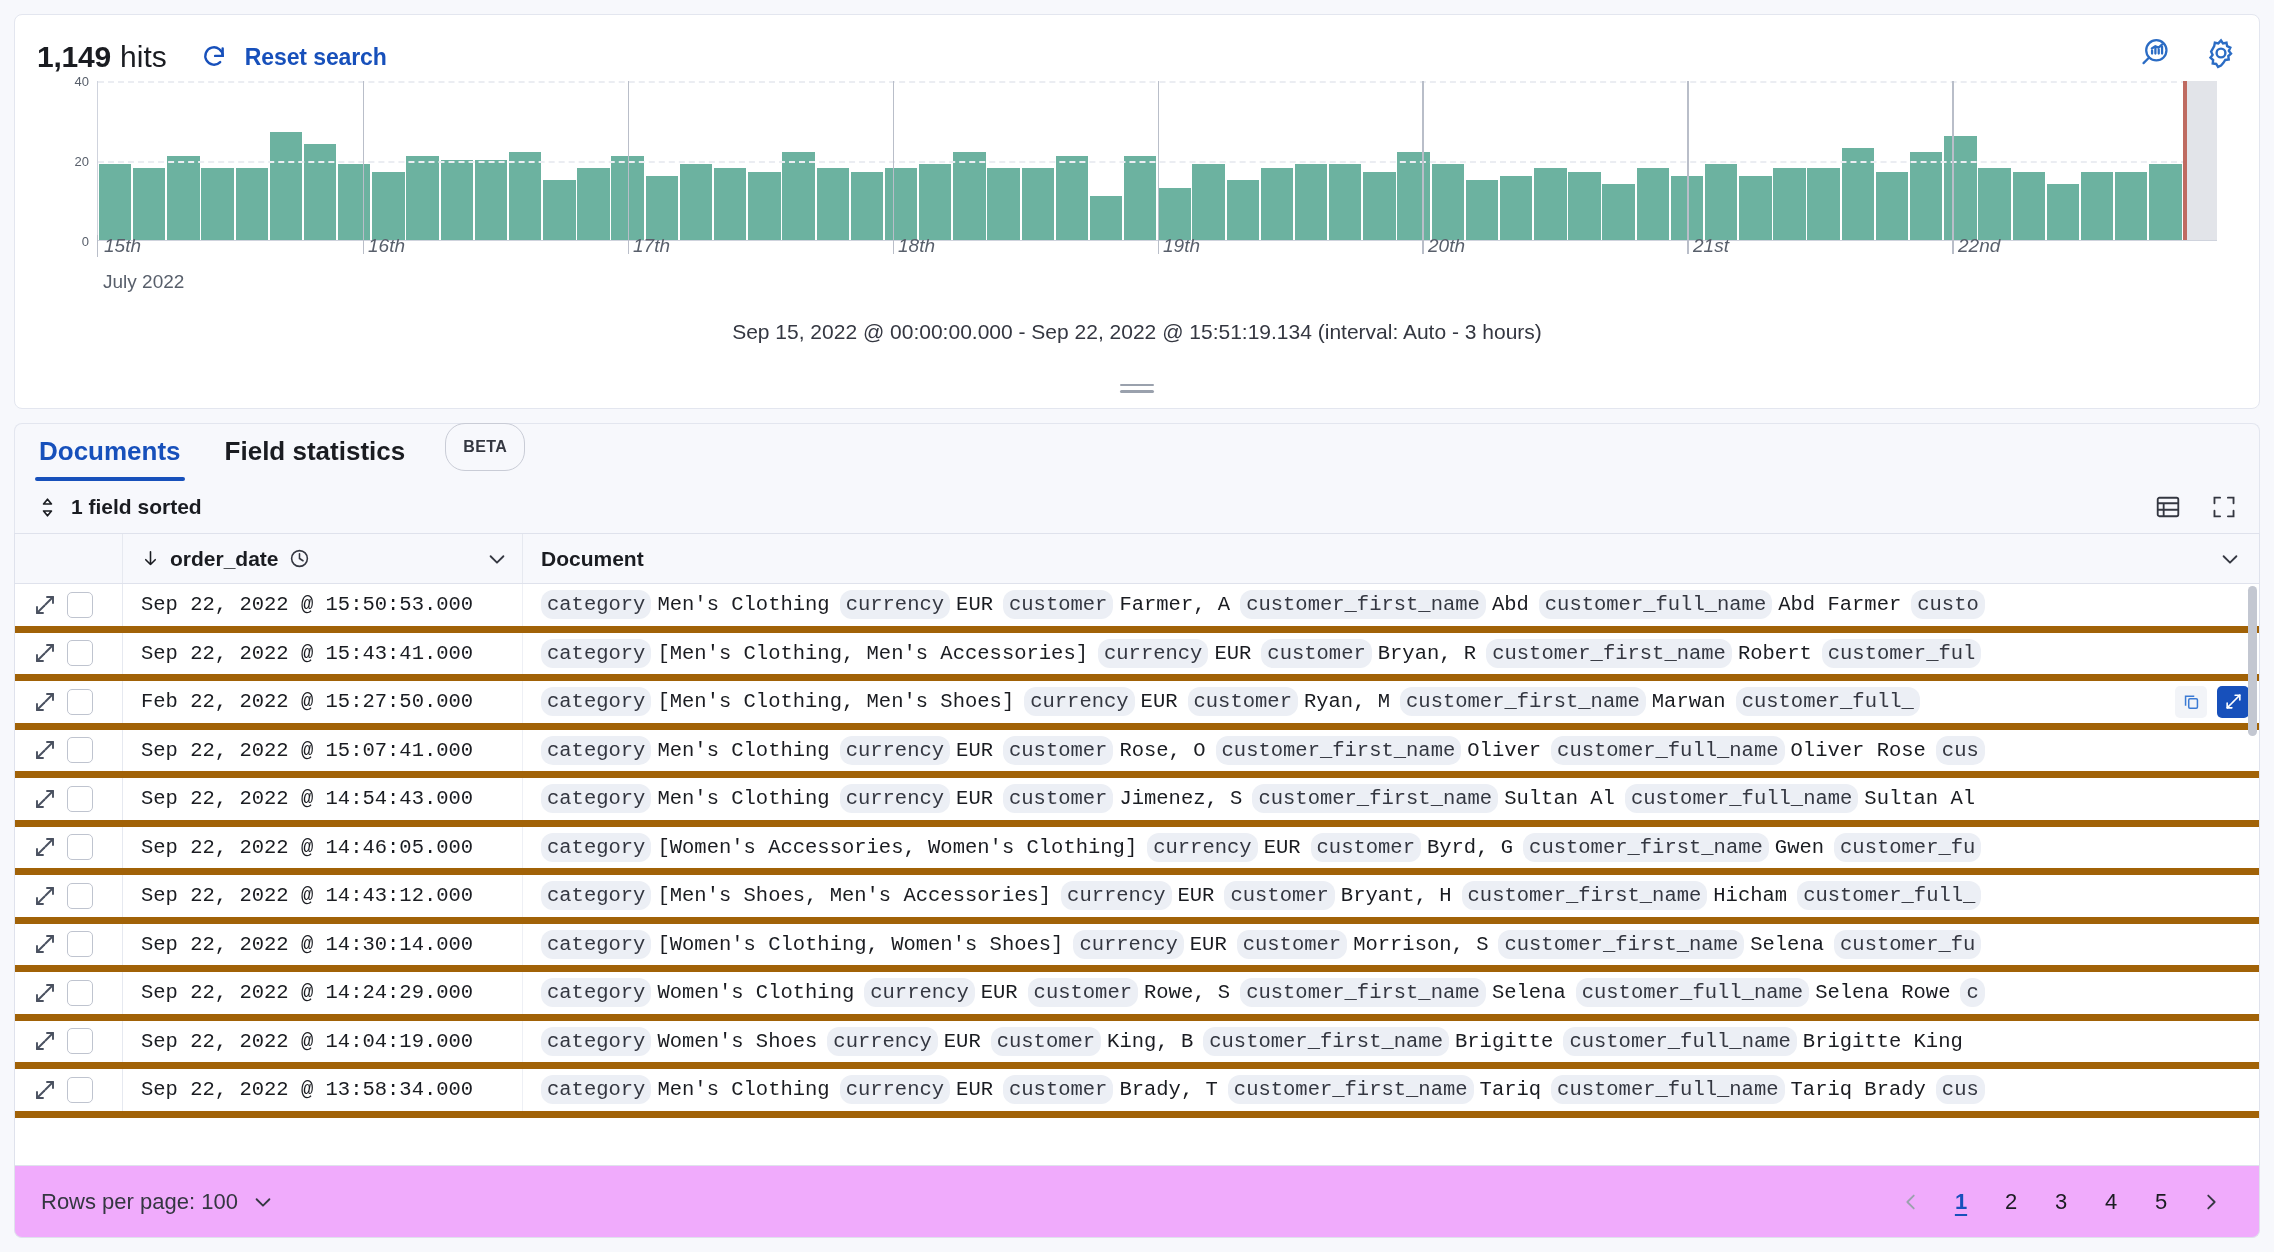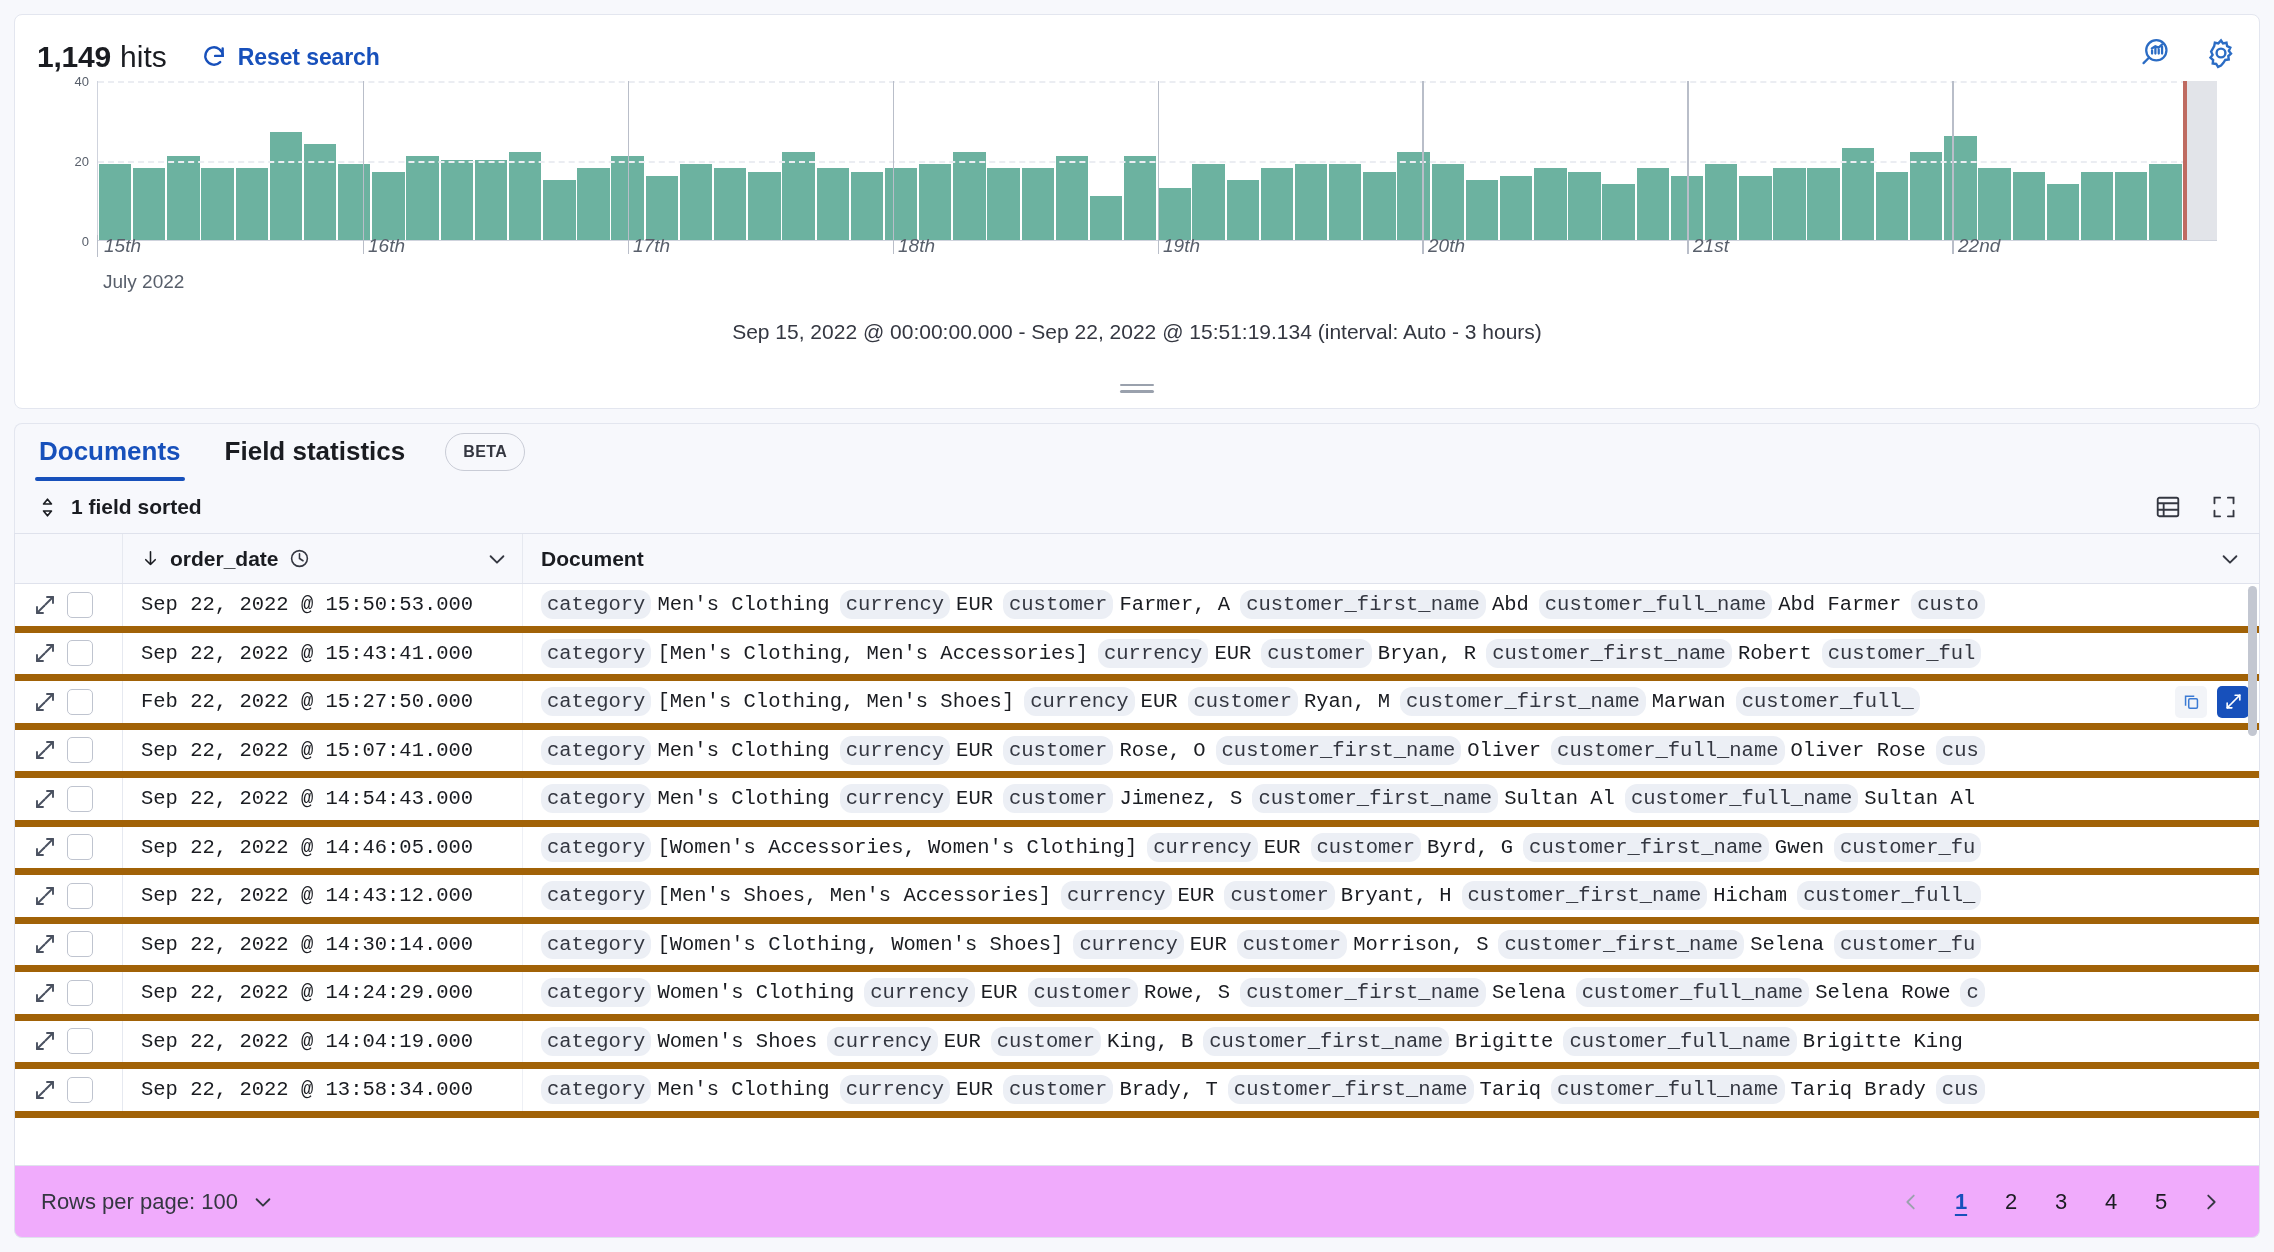--- a/index.html
+++ b/index.html
@@ -26,21 +26,21 @@
   }
   .hits-row {
     display: flex; align-items: center;
     padding: 22px 0 0 22px;
     height: 62px;
   }
   .hits-count { font-size: 30px; font-weight: 700; color: #1a1c21; letter-spacing: -0.2px; }
   .hits-label { font-size: 30px; font-weight: 400; color: #1a1c21; margin-left: 9px; }
   .reset-wrap { display: flex; align-items: center; margin-left: 34px; cursor: pointer; }
   .reset-icon { width: 26px; height: 26px; display: inline-block; color: #1750bb; }
-  .reset-text { font-size: 23px; font-weight: 700; color: #1750bb; margin-left: 11px; letter-spacing: -0.1px; }
+  .reset-text { font-size: 23px; font-weight: 700; color: #1750bb; margin-left: 18px; letter-spacing: -0.1px; }
 
   .panel-actions { position: absolute; right: 22px; top: 22px; display: flex; align-items: center; gap: 34px; }
   .panel-actions .act { width: 32px; height: 32px; color: #2b6cc4; cursor: pointer; display: block; }
 
   
   .hist-wrap { position: relative; height: 185px; margin: 4px 28px 0 28px; }
   .y-labels { position: absolute; left: 0; top: 0; width: 46px; height: 160px; }
   .y-lab { position: absolute; right: 0; font-size: 13px; color: #585f6b; transform: translateY(-50%); font-family: "Liberation Sans", sans-serif; }
   .plot {
     position: absolute; left: 54px; right: 14px; top: 0; height: 160px;
@@ -81,21 +81,21 @@
     font-size: 26px; font-weight: 700; color: #1a1c21;
     padding: 0 4px 14px 4px; margin-right: 36px; cursor: pointer; position: relative;
   }
   .tab.active { color: #1750bb; }
   .tab.active::after {
     content: ""; position: absolute; left: 0; right: 0; bottom: 0; height: 4px; background: #1750bb; border-radius: 2px;
   }
   .beta-pill {
     display: inline-flex; align-items: center; justify-content: center;
     border: 1.5px solid #c9ccd6; border-radius: 20px;
-    height: 38px; padding: 0 17px; font-size: 16px; font-weight: 700; color: #343741;
+    height: 48px; padding: 0 17px; font-size: 16px; font-weight: 700; color: #343741;
     margin-bottom: 10px; letter-spacing: 0.4px;
   }
 
   
   .grid-toolbar {
     margin: 0 14px; background: #f7f8fc;
     border-left: 1px solid #e3e6ef; border-right: 1px solid #e3e6ef;
     height: 52px; display: flex; align-items: center; padding: 0 22px;
     flex: 0 0 auto;
   }

